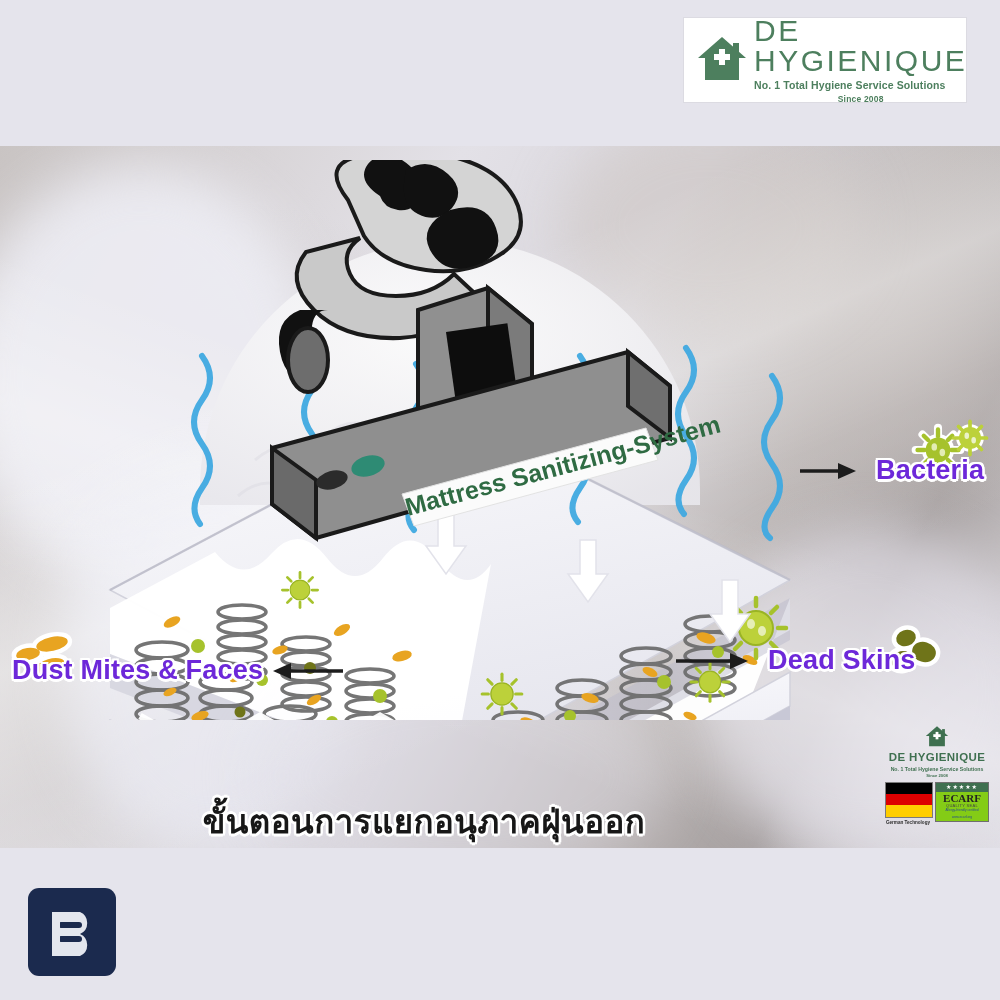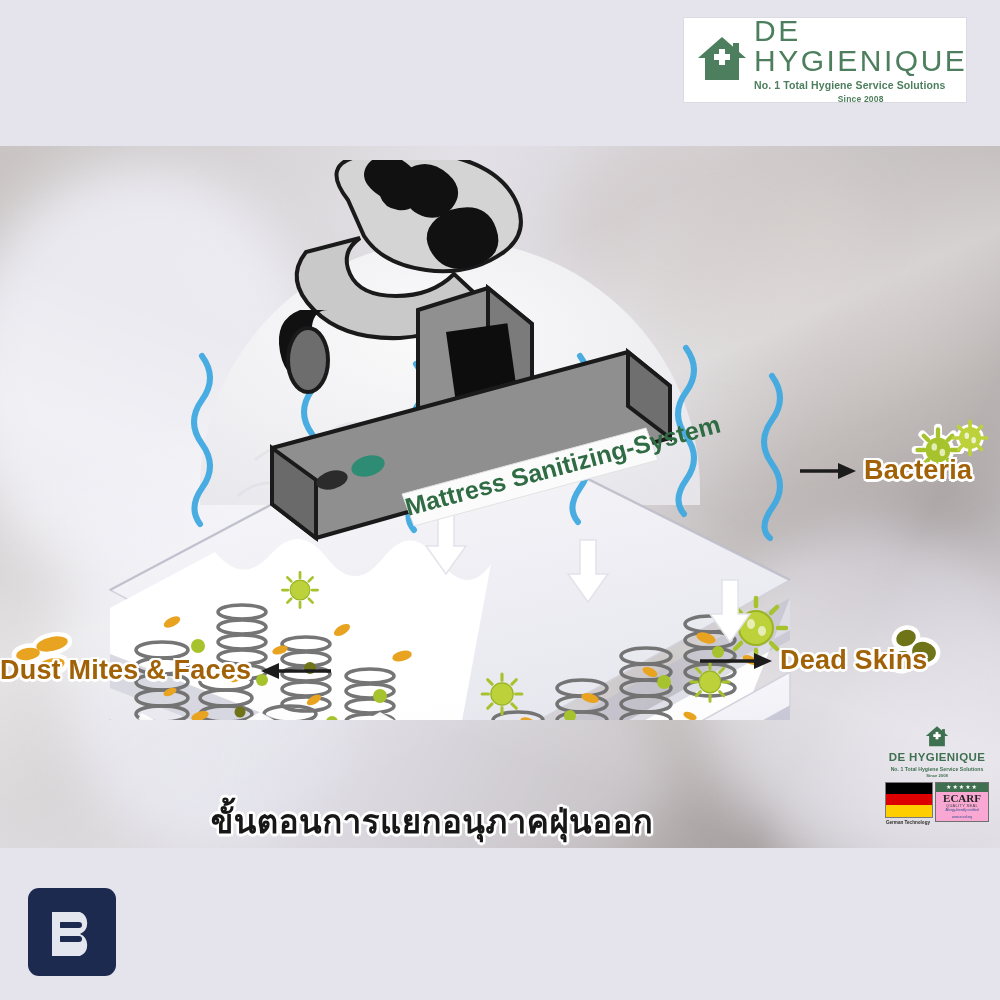--- a/index.html
+++ b/index.html
@@ -62,40 +62,41 @@
 
   
   .illus{position:absolute;left:50px;top:160px;width:900px;height:560px;}
   .illus svg{width:100%;height:100%;display:block;}
 
   
   .callout{
     position:absolute;display:flex;align-items:center;gap:8px;
   }
   .callout .txt{
-    font-size:27px;font-weight:bold;color:#a16207;
+    font-size:27px;font-weight:bold;color:#6d28d9;
     font-family:"Liberation Sans", sans-serif;
     letter-spacing:.2px;white-space:nowrap;
     text-shadow:
       -2px -2px 0 #fff, 2px -2px 0 #fff, -2px 2px 0 #fff, 2px 2px 0 #fff,
       -2.5px 0 0 #fff, 2.5px 0 0 #fff, 0 -2.5px 0 #fff, 0 2.5px 0 #fff;
+    margin-left: 12px;
   }
   #callout-bacteria{left:800px;top:455px;}
-  #callout-deadskins{left:700px;top:645px;}
+  #callout-deadskins{left:676px;top:645px;}
   #callout-dustmites{left:0;top:655px;}
 
   .arrow-svg{display:block;}
   .germ-svg{display:block;position:absolute;}
   #germ-bacteria{left:910px;top:418px;}
   #germ-deadskins{left:880px;top:622px;}
   #germ-dustmites{left:8px;top:628px;}
 
   
   .thai{
-    position:absolute;left:12px;top:795px;width:840px;text-align:center;
+    position:absolute;left:4px;top:795px;width:840px;text-align:center;
     font-size:33px;font-weight:bold;color:#171717;
     font-family:"Liberation Sans","DejaVu Sans",sans-serif;
     letter-spacing:.5px;
     text-shadow:
       -2px -2px 0 #fff, 2px -2px 0 #fff, -2px 2px 0 #fff, 2px 2px 0 #fff,
       -2.6px 0 0 #fff, 2.6px 0 0 #fff, 0 -2.6px 0 #fff, 0 2.6px 0 #fff;
   }
 
   
   .badge{position:absolute;left:880px;top:724px;width:114px;height:118px;}
@@ -103,21 +104,21 @@
   .badge-name{color:#3f7050;font-size:11.5px;font-weight:bold;text-align:center;letter-spacing:.4px;line-height:1;margin-top:2px;}
   .badge-sub{color:#3f7050;font-size:5.2px;font-weight:bold;text-align:center;letter-spacing:0;line-height:1.2;margin-top:2px;}
   .badge-since{color:#3f7050;font-size:4.2px;font-weight:bold;text-align:center;margin-top:1px;}
   .badge-row{display:flex;gap:4px;margin-top:4px;align-items:flex-start;justify-content:center;}
   .flag{width:46px;}
   .flag-img{width:46px;height:34px;display:block;border:1px solid #7b7b7b;}
   .flag-black{height:11.3px;background:#000;}
   .flag-red{height:11.3px;background:#d00;}
   .flag-gold{height:11.4px;background:#ffce00;}
   .flag-cap{font-size:4.6px;font-weight:bold;color:#2c2c2c;text-align:center;margin-top:2px;letter-spacing:0;}
-  .ecarf{width:52px;border:1px solid #6f6f6f;background:#f9a8d4;}
+  .ecarf{width:52px;border:1px solid #6f6f6f;background:#84cc16;}
   .ecarf-stars{background:#3f7050;color:#fff;font-size:6px;text-align:center;letter-spacing:1px;line-height:9px;height:9px;}
   .ecarf-name{font-size:11px;font-weight:bold;color:#222;text-align:center;line-height:1;margin-top:1px;font-family:"Liberation Serif",serif;}
   .ecarf-q{font-size:4px;color:#444;text-align:center;letter-spacing:.3px;line-height:1.1;}
   .ecarf-blue{font-size:3.2px;color:#2a4f8a;text-align:center;line-height:1.15;margin-top:1px;padding-bottom:2px;}
 
   
   .blogo{
     position:absolute;left:28px;top:888px;width:88px;height:88px;
     background:#1b2a4e;border-radius:11px;
     display:flex;align-items:center;justify-content:center;

